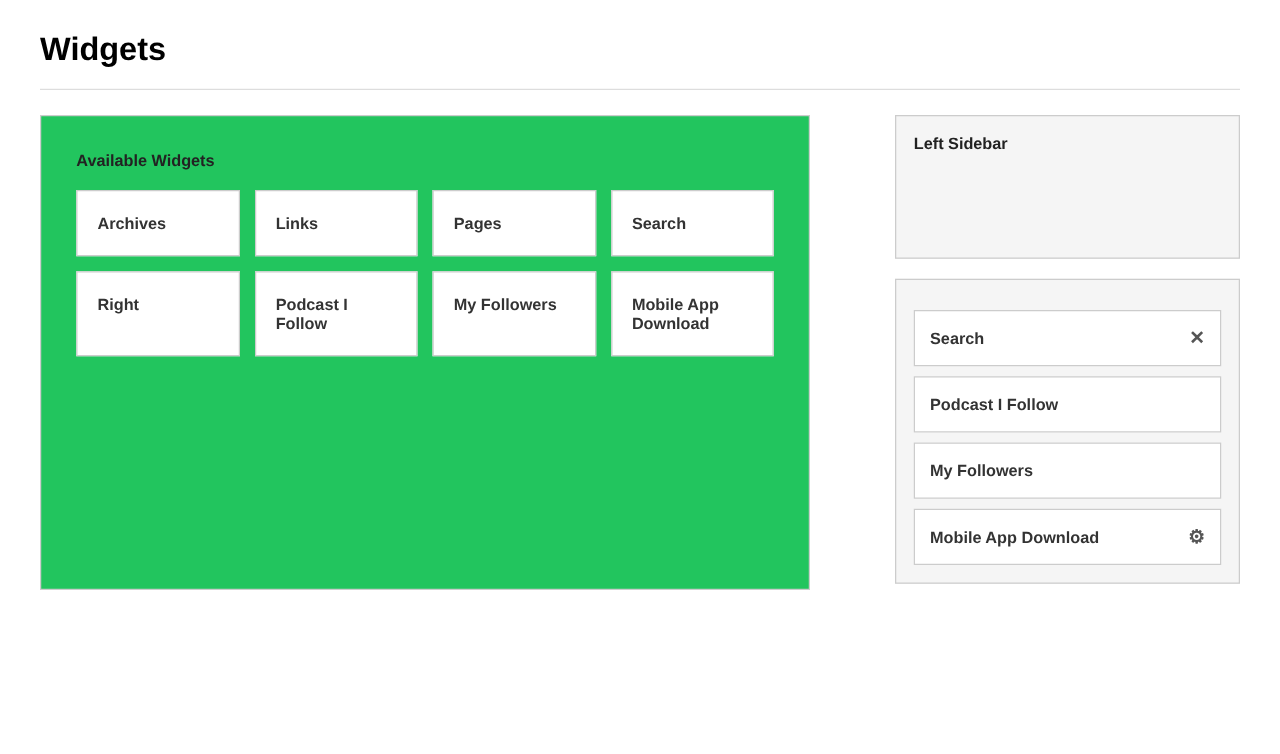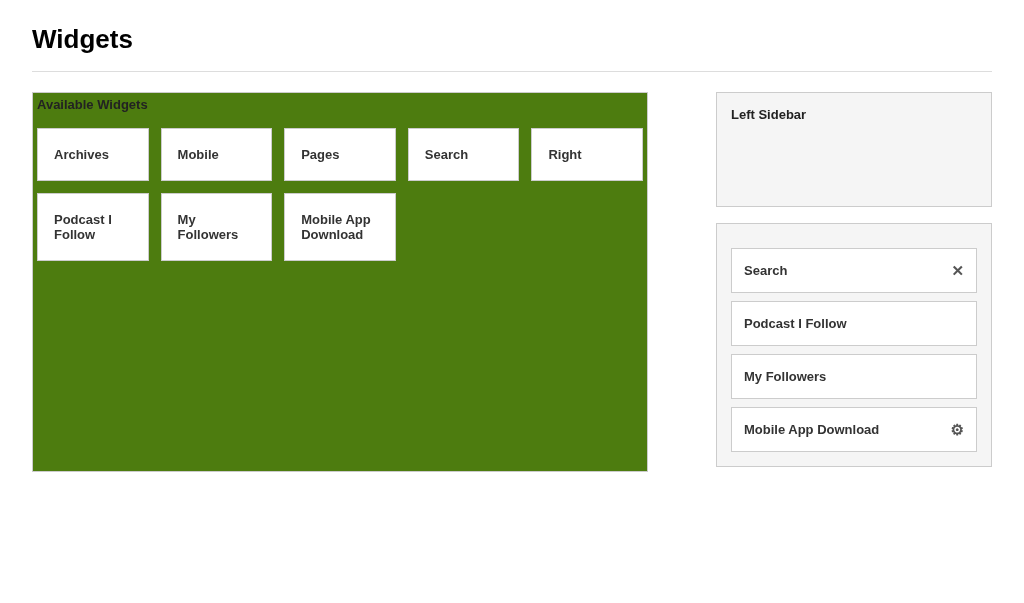--- a/index.html
+++ b/index.html
@@ -36,35 +36,35 @@
     .main-layout {
       display: flex;
       gap: 20px;
       align-items: flex-start;
     }
 
     
     .available-widgets-panel {
       flex: 1;
       border: 1px solid #ccc;
-      background: #4d7c0f;
-      padding: 4px;
+      background: #22c55e;
+      padding: 28px;
       min-height: 380px;
     }
 
     .panel-title {
       font-weight: bold;
       font-size: 13px;
       margin-bottom: 16px;
       color: #222;
     }
 
     .widgets-grid {
       display: grid;
-      grid-template-columns: repeat(5, 1fr);
+      grid-template-columns: repeat(4, 1fr);
       gap: 12px;
     }
 
     .widget-item {
       background: #fff;
       border: 1px solid #ccc;
       padding: 18px 16px;
       font-weight: bold;
       font-size: 13px;
       cursor: pointer;
@@ -134,21 +134,21 @@
   <div class="main-layout">
 
     <div class="available-widgets-panel">
       <div class="panel-title">Available Widgets</div>
       <div class="widgets-grid">
 
         <div class="widget-item">
           <span>Archives</span>
         </div>
         <div class="widget-item">
-          <span>Mobile</span>
+          <span>Links</span>
         </div>
         <div class="widget-item">
           <span>Pages</span>
         </div>
 
         <div class="widget-item">
           <span>Search</span>
         </div>
         <div class="widget-item">
           <span>Right</span>

